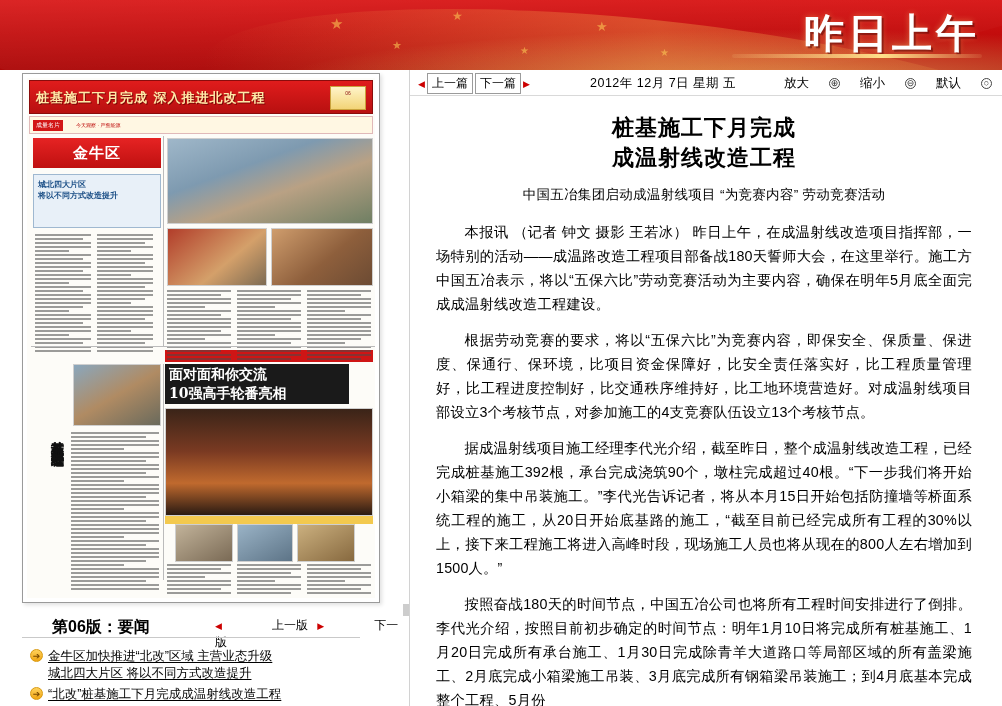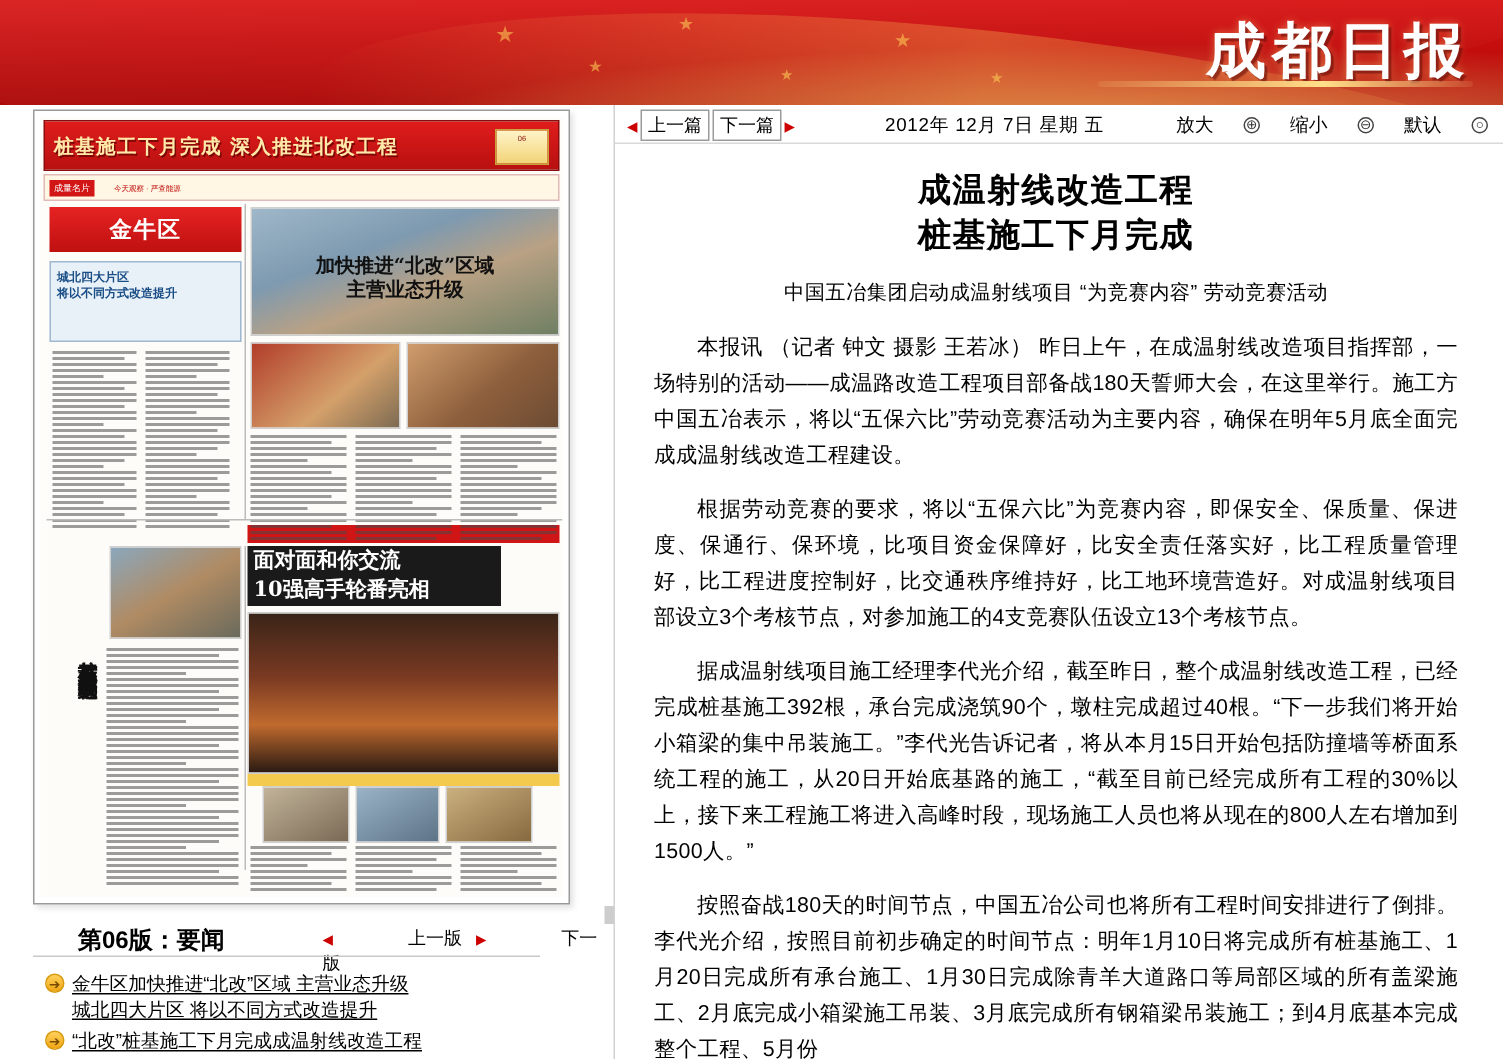--- a/index.html
+++ b/index.html
@@ -163,21 +163,21 @@
     color: #1a4e86; font-size: 8px; padding: 4px; line-height: 11px;
     font-family: "DejaVu Serif", serif; font-weight: bold;
   }
   .p-bigvert {
     position: absolute; left: 10px; top: 352px; width: 28px; height: 150px;
     color: #111; font-size: 13px; font-weight: bold; line-height: 15px;
     font-family: "DejaVu Serif", serif; writing-mode: vertical-rl;
     text-orientation: upright; letter-spacing: 1px;
   }
   .p-blackbar {
-    position: absolute; left: 138px; top: 286px; width: 169px; height: 40px;
+    position: absolute; left: 138px; top: 286px; width: 184px; height: 40px;
     background: #1a1a1a; color: #fff;
     font-family: "DejaVu Serif", serif; font-weight: bold;
     font-size: 14px; line-height: 19px; padding: 1px 4px;
   }
   .p-redbar {
     position: absolute; left: 138px; top: 272px; width: 208px; height: 12px;
     background: #cf1515;
   }
   .p-yellowband {
     position: absolute; left: 138px; top: 438px; width: 208px; height: 8px;
@@ -318,21 +318,21 @@
 
   <div class="banner">
     <div class="swoosh"></div>
     <div class="swoosh2"></div>
     <span class="star" style="left:330px;top:16px;">★</span>
     <span class="star" style="left:392px;top:40px;font-size:11px;">★</span>
     <span class="star" style="left:452px;top:10px;font-size:12px;">★</span>
     <span class="star" style="left:520px;top:46px;font-size:10px;">★</span>
     <span class="star" style="left:596px;top:20px;font-size:13px;">★</span>
     <span class="star" style="left:660px;top:48px;font-size:10px;">★</span>
-    <div class="banner-title">成都日报</div>
+    <div class="banner-title">昨日上午</div>
     <div class="banner-underline"></div>
   </div>
 
   <div class="left-col">
 
     <div class="paper-frame">
       <div class="paper-inner">
 
         <div class="p-masthead">
           <div class="mh-text">桩基施工下月完成  深入推进北改工程</div>
@@ -347,22 +347,20 @@
         <div class="ph photo-a"></div>
         <div class="ph photo-b"></div>
         <div class="ph photo-c"></div>
         <div class="ph photo-d"></div>
         <div class="ph photo-e"></div>
         <div class="ph photo-f"></div>
         <div class="ph photo-g"></div>
         <div class="ph photo-h"></div>
 
         <div class="p-redtitle">金牛区</div>
-        <div class="p-headline2" style="white-space:pre-line;">加快推进“北改”区域
-主营业态升级</div>
         <div class="p-bluebox" style="white-space:pre-line;">城北四大片区
 将以不同方式改造提升</div>
 
         <div class="p-redbar"></div>
         <div class="p-blackbar" style="white-space:pre-line;">面对面和你交流
 10强高手轮番亮相</div>
         <div class="p-yellowband"></div>
         <div class="p-bigvert">桩基施工下月完成成温射线改造工程</div>
 
         <div class="txtcol" style="left:8px;top:156px;width:56px;">
@@ -614,22 +612,22 @@
         <a href="#" style="color:#000;text-decoration:none;">放大</a>
         <span class="zoom-sym">⊕</span>
         <a href="#" style="color:#000;text-decoration:none;">缩小</a>
         <span class="zoom-sym">⊖</span>
         <a href="#" style="color:#000;text-decoration:none;">默认</a>
         <span class="zoom-sym">○</span>
       </div>
     </div>
 
     <div class="article">
+      <div class="art-title">桩基施工下月完成</div>
       <div class="art-title">成温射线改造工程</div>
-      <div class="art-title">桩基施工下月完成</div>
       <div class="art-sub">中国五冶集团启动成温射线项目 “为竞赛内容” 劳动竞赛活动</div>
       <div class="art-body">
         <p>本报讯 （记者 钟文 摄影 王若冰） 昨日上午，在成温射线改造项目指挥部，一场特别的活动——成温路改造工程项目部备战180天誓师大会，在这里举行。施工方中国五冶表示，将以“五保六比”劳动竞赛活动为主要内容，确保在明年5月底全面完成成温射线改造工程建设。</p>
         <p>根据劳动竞赛的要求，将以“五保六比”为竞赛内容，即保安全、保质量、保进度、保通行、保环境，比项目资金保障好，比安全责任落实好，比工程质量管理好，比工程进度控制好，比交通秩序维持好，比工地环境营造好。对成温射线项目部设立3个考核节点，对参加施工的4支竞赛队伍设立13个考核节点。</p>
         <p>据成温射线项目施工经理李代光介绍，截至昨日，整个成温射线改造工程，已经完成桩基施工392根，承台完成浇筑90个，墩柱完成超过40根。“下一步我们将开始小箱梁的集中吊装施工。”李代光告诉记者，将从本月15日开始包括防撞墙等桥面系统工程的施工，从20日开始底基路的施工，“截至目前已经完成所有工程的30%以上，接下来工程施工将进入高峰时段，现场施工人员也将从现在的800人左右增加到1500人。”</p>
         <p>按照奋战180天的时间节点，中国五冶公司也将所有工程时间安排进行了倒排。李代光介绍，按照目前初步确定的时间节点：明年1月10日将完成所有桩基施工、1月20日完成所有承台施工、1月30日完成除青羊大道路口等局部区域的所有盖梁施工、2月底完成小箱梁施工吊装、3月底完成所有钢箱梁吊装施工；到4月底基本完成整个工程、5月份</p>
       </div>
     </div>
   </div>
 

